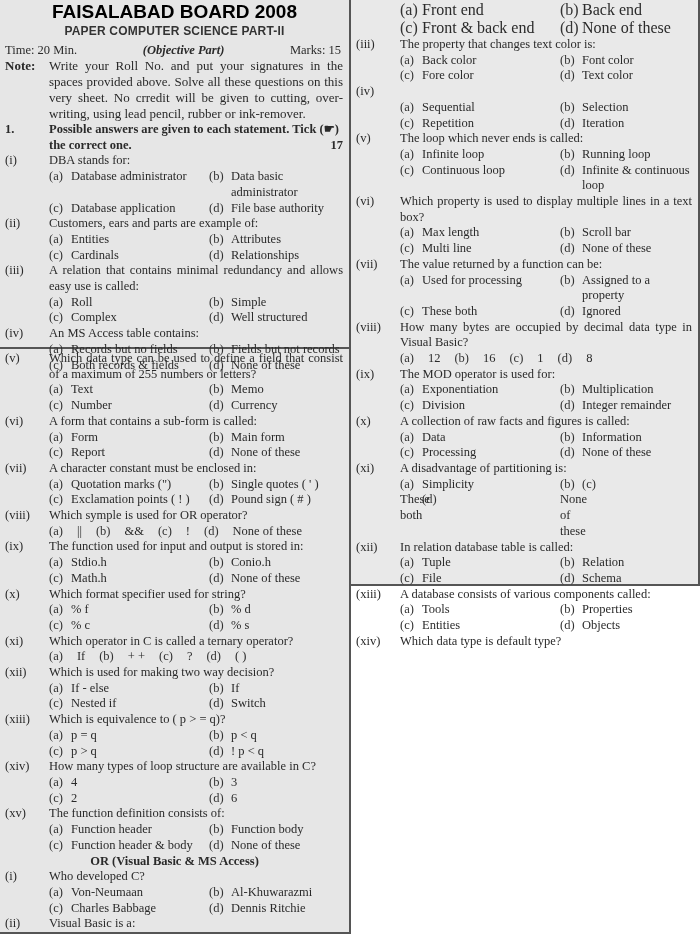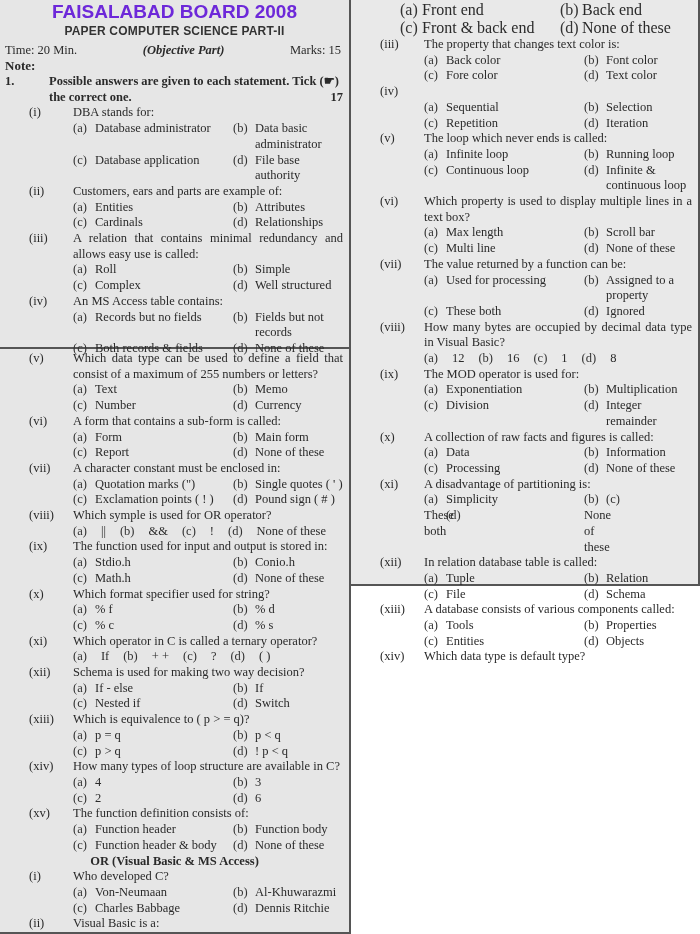--- a/index.html
+++ b/index.html
@@ -12,36 +12,36 @@
     background: #e6e6e6; border-right: 2px solid #555; border-bottom: 2px solid #555;
   }
   .top-block { position: absolute; left: 0; top: 0; width: 349px; height: 347px; border-bottom: 2px solid #555; }
   .bottom-block { position: absolute; left: 0; top: 349px; width: 349px; height: 583px; }
   .col-right {
     position: absolute; left: 351px; top: 0; width: 347px; height: 584px;
     background: #e9e9e9; border-right: 2px solid #555; border-bottom: 2px solid #555;
   }
   .title1 {
     font-family: "Liberation Sans", "DejaVu Sans", sans-serif; font-weight: bold;
-    font-size: 19px; text-align: center; margin-top: 2px; line-height: 20px; color: #6d28d9;
+    font-size: 19px; text-align: center; margin-top: 2px; line-height: 20px; color: #000000;
   }
   .title2 {
     font-family: "Liberation Sans", "DejaVu Sans", sans-serif; font-weight: bold;
     font-size: 12px; text-align: center; line-height: 18px; color: #333; letter-spacing: 0.2px;
   }
   .meta-row { display: flex; justify-content: space-between; font-size: 12.5px; padding: 2px 8px 0 5px; line-height: 16px; }
   .meta-row .mid { font-style: italic; font-weight: bold; }
   .note { display: flex; font-size: 13px; line-height: 16px; padding: 0 6px 0 5px; }
   .note .lab { width: 44px; flex: none; font-weight: bold; }
   .note .txt { text-align: justify; flex: 1; }
   .instr { display: flex; font-size: 12.5px; line-height: 15.7px; padding: 0 6px 0 5px; font-weight: bold; }
   .instr .lab { width: 44px; flex: none; }
   .instr .txt { flex: 1; }
   .instr .marks { float: right; }
-  .q { font-size: 12.5px; line-height: 15.7px; padding-left: 24px; }
+  .q { font-size: 12.5px; line-height: 15.7px; }
   .q-stem { display: flex; padding: 0 6px 0 5px; }
   .q-num { width: 44px; flex: none; }
   .q-text { flex: 1; text-align: justify; }
   .opts { display: grid; grid-template-columns: 22px 138px 22px 1fr; padding-left: 49px; padding-right: 4px; }
   .opts4 { display: flex; padding-left: 49px; gap: 0; }
   .opts4 span { margin-right: 14px; }
   .section-heading { text-align: center; font-weight: bold; font-size: 12.5px; line-height: 15.7px; }
   .lbl { color: #333; }
 </style>
 </head>
@@ -51,20 +51,21 @@
   <div class="top-block">
     <div class="title1">FAISALABAD BOARD 2008</div>
     <div class="title2">PAPER COMPUTER SCIENCE PART-II</div>
     <div class="meta-row">
       <span>Time: 20 Min.</span>
       <span class="mid">(Objective Part)</span>
       <span>Marks: 15</span>
     </div>
     <div class="note">
       <span class="lab">Note:</span>
+      <span class="txt">Write your Roll No. and put your signatures in the spaces provided above. Solve all these questions on this very sheet. No crredit will be given to cutting, over-writing, using lead pencil, rubber or ink-remover.</span>
     </div>
     <div class="instr">
       <span class="lab">1.</span>
       <span class="txt"><span>Possible answers are given to each statement. Tick (☛) the correct one.</span> <span class="marks">17</span></span>
     </div>
     <div id="left-top-q">
         <div class="q">
           <div class="q-stem">
             <span class="q-num">(i)</span>
             <span class="q-text">DBA stands for:</span>
@@ -241,21 +242,21 @@
             <span>+ +</span>
             <span class="lbl">(c)</span>
             <span>?</span>
             <span class="lbl">(d)</span>
             <span>( )</span>
           </div>
         </div>
         <div class="q">
           <div class="q-stem">
             <span class="q-num">(xii)</span>
-            <span class="q-text">Schema is used for making two way decision?</span>
+            <span class="q-text">Which is used for making two way decision?</span>
           </div>
           <div class="opts">
             <span class="lbl">(a)</span>
             <span>If - else</span>
             <span class="lbl">(b)</span>
             <span>If</span>
             <span class="lbl">(c)</span>
             <span>Nested if</span>
             <span class="lbl">(d)</span>
             <span>Switch</span>

